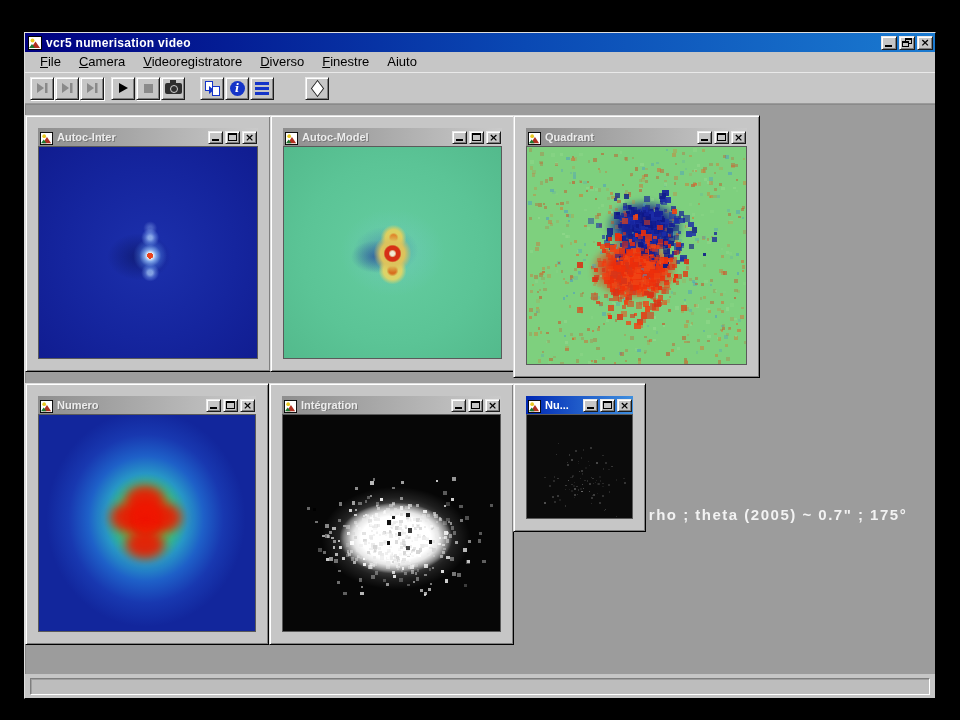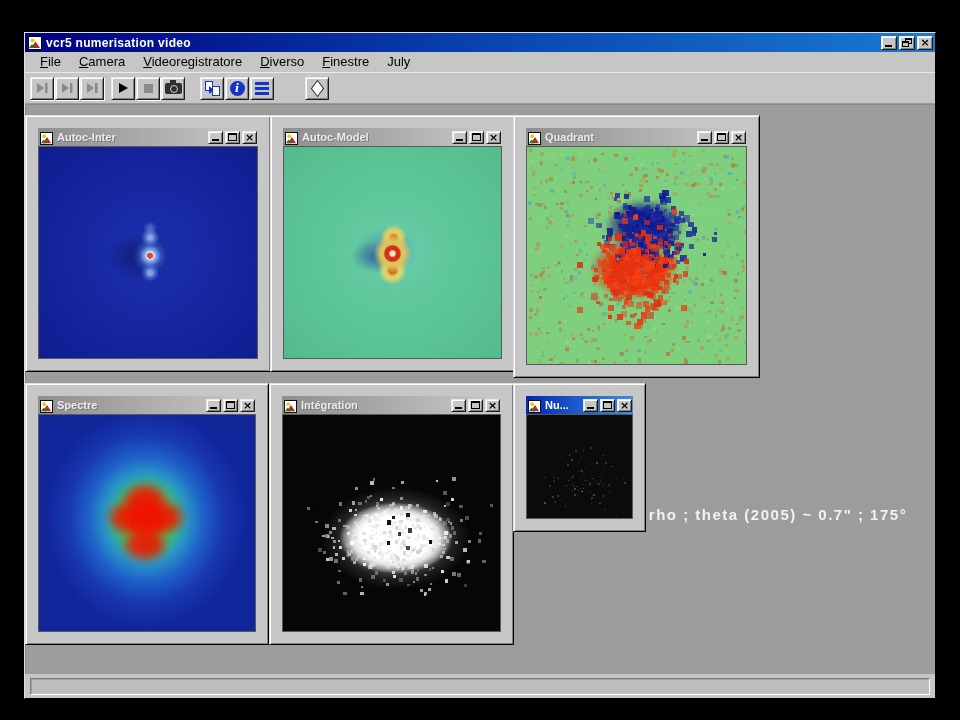--- a/index.html
+++ b/index.html
@@ -182,21 +182,21 @@
         </button>
     </span>
   </div>
 
   <div class="menubar">
     <span class="menu-item"><u>F</u><span>i</span><span>l</span><span>e</span></span>
     <span class="menu-item"><u>C</u><span>a</span><span>m</span><span>e</span><span>r</span><span>a</span></span>
     <span class="menu-item"><u>V</u><span>i</span><span>d</span><span>e</span><span>o</span><span>r</span><span>e</span><span>g</span><span>i</span><span>s</span><span>t</span><span>r</span><span>a</span><span>t</span><span>o</span><span>r</span><span>e</span></span>
     <span class="menu-item"><u>D</u><span>i</span><span>v</span><span>e</span><span>r</span><span>s</span><span>o</span></span>
     <span class="menu-item"><u>F</u><span>i</span><span>n</span><span>e</span><span>s</span><span>t</span><span>r</span><span>e</span></span>
-    <span class="menu-item">July</span>
+    <span class="menu-item">Aiuto</span>
   </div>
 
   <div class="toolbar">
     <button class="tbtn dis">
       <svg width="14" height="12" viewBox="0 0 14 12">
           <polygon points="2,1 9,6 2,11"></polygon>
           <rect x="10" y="1" width="2.5" height="10"></rect>
         </svg>
     </button>
     <button class="tbtn dis">
@@ -1503,21 +1503,21 @@
     <div class="cw" style="left:0;top:279px;width:244px;height:262px">
       <div class="cw-tb inactive">
         <span class="appicon" style="width:13px;height:13px">
           <svg viewBox="0 0 14 14" width="13" height="13">
               <rect x="0.5" y="0.5" width="13" height="13" fill="#fff" stroke="#000"></rect>
               <circle cx="4.5" cy="4.5" r="2" fill="#e8c820"></circle>
               <path d="M3 12 L7.5 5.5 L12 12 Z" fill="#b03020"></path>
               <path d="M1 12 L4 8 L7 12 Z" fill="#207830"></path>
             </svg>
         </span>
-        <span class="cw-title">Spectre</span>
+        <span class="cw-title">Numero</span>
         <span class="winbtns">
           <button class="mb">
               <span class="g-min"></span>
             </button>
           <button class="mb">
               <span class="g-max"></span>
             </button>
           <button class="mb">
               <span class="g-x">×</span>
             </button>

